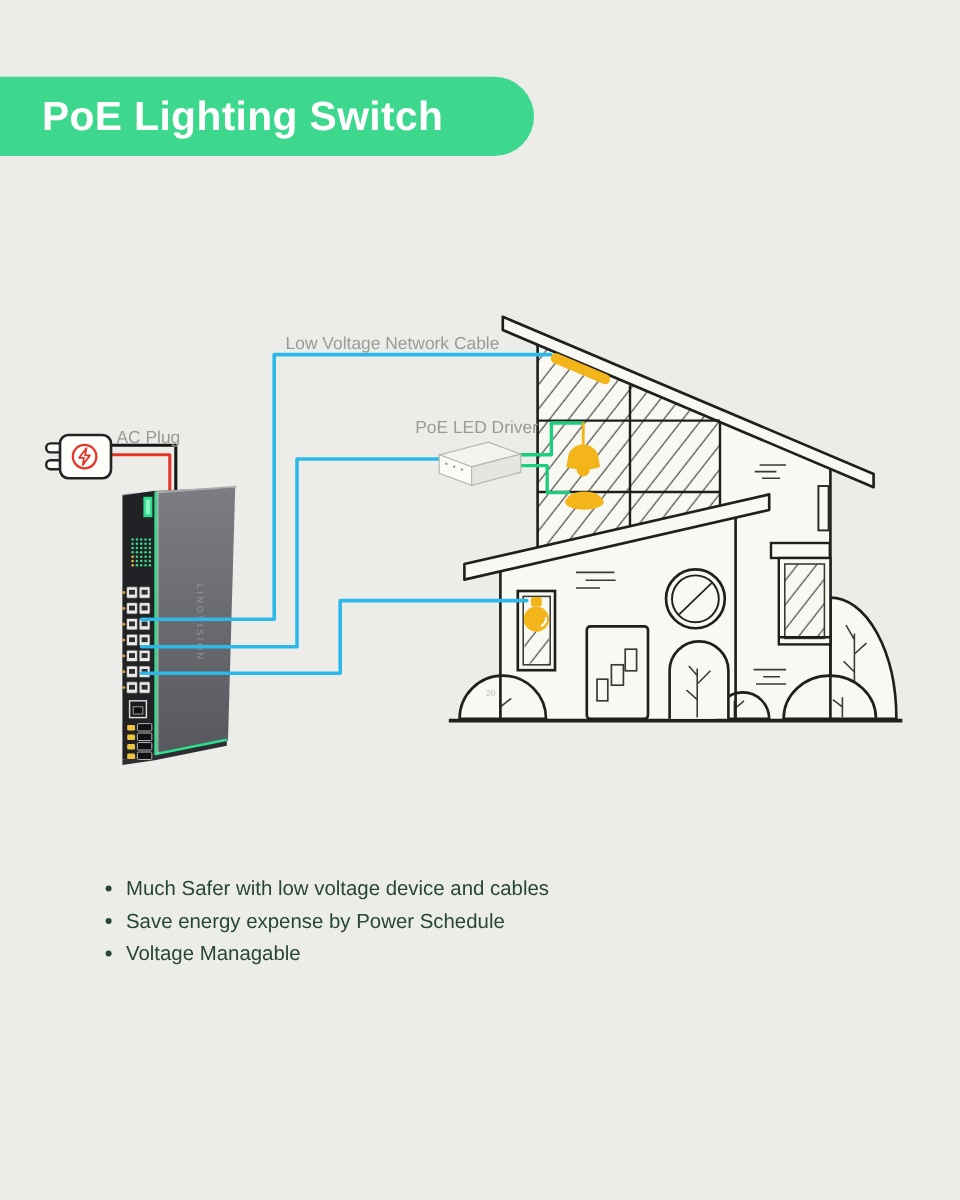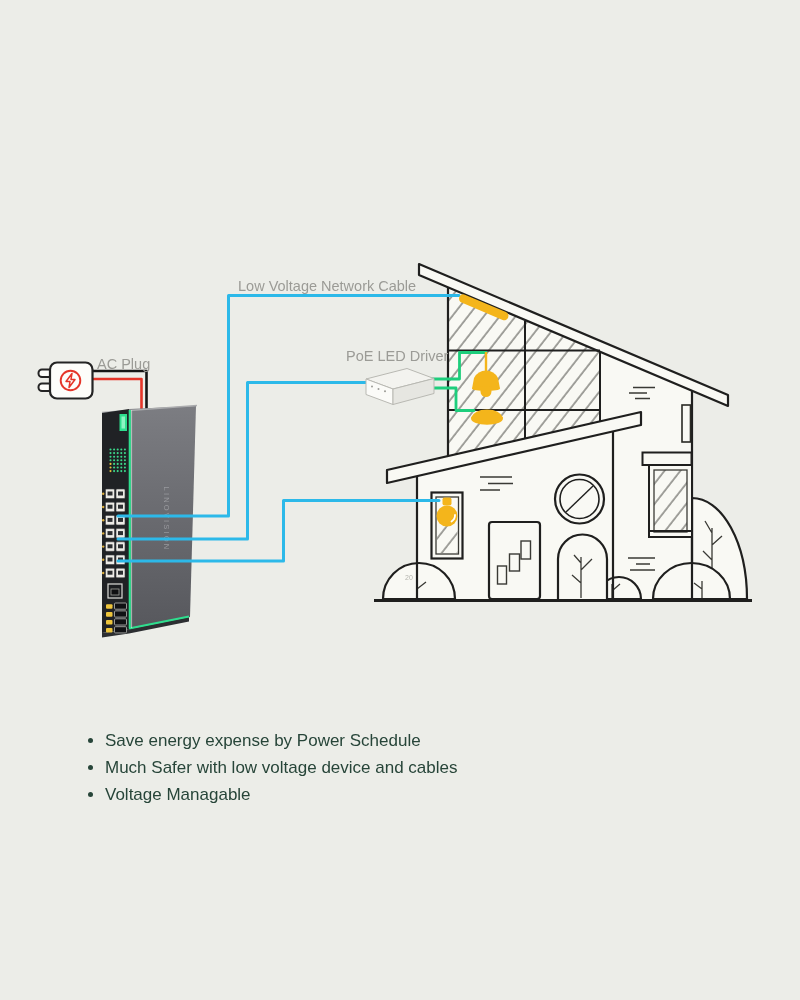--- a/index.html
+++ b/index.html
@@ -23,20 +23,23 @@
   .cable-c{stroke:var(--cable_cyan,#2CB9E9);stroke-width:3;}
   .cable-g{stroke:var(--cable_green,#1DCE7C);stroke-width:2.8;}
   .lbl{font:14.5px "Liberation Sans",sans-serif;fill:var(--label_gray,#9B9B96);}
   .decor{stroke:#3a3a35;stroke-width:1.3;fill:none;}
 </style>
 </head>
 <body>
 
 <div class="stage">
 
+  <div class="banner">
+    <span>PoE Lighting Switch</span>
+  </div>
 
   <svg class="diagram" width="800" height="1000" viewBox="0 0 800 1000">
     <defs>
       <pattern id="hatch" patternUnits="userSpaceOnUse" width="12.5" height="12.5" patternTransform="rotate(38)">
         <line x1="1" y1="0" x2="1" y2="12.5" stroke="#4a4a45" stroke-width="1"></line>
       </pattern>
       <linearGradient id="sideGrad" x1="0" y1="0" x2="0" y2="1">
         <stop offset="0" stop-color="#7C7D82"></stop>
         <stop offset="1" stop-color="#57585D"></stop>
       </linearGradient>
@@ -253,18 +256,18 @@
       <circle cx="70.5" cy="380.5" r="9.8" fill="none" stroke="var(--wire_red,#E53529)" stroke-width="1.9"></circle>
       <path d="M72,373.5 L66,381.5 H70 L69,387.5 L75,379.5 H71 Z" fill="none" stroke="var(--wire_red,#E53529)" stroke-width="1.5" stroke-linejoin="round"></path>
     </g>
 
     <text class="lbl" x="97" y="369">AC Plug</text>
     <text class="lbl" x="238" y="291">Low Voltage Network Cable</text>
     <text class="lbl" x="346" y="361">PoE LED Driver</text>
   </svg>
 
   <ul class="feature-list">
+    <li>Much Safer with low voltage device and cables</li>
     <li>Save energy expense by Power Schedule</li>
-    <li>Much Safer with low voltage device and cables</li>
     <li>Voltage Managable</li>
   </ul>
 
 </div>
 
 </body></html>

